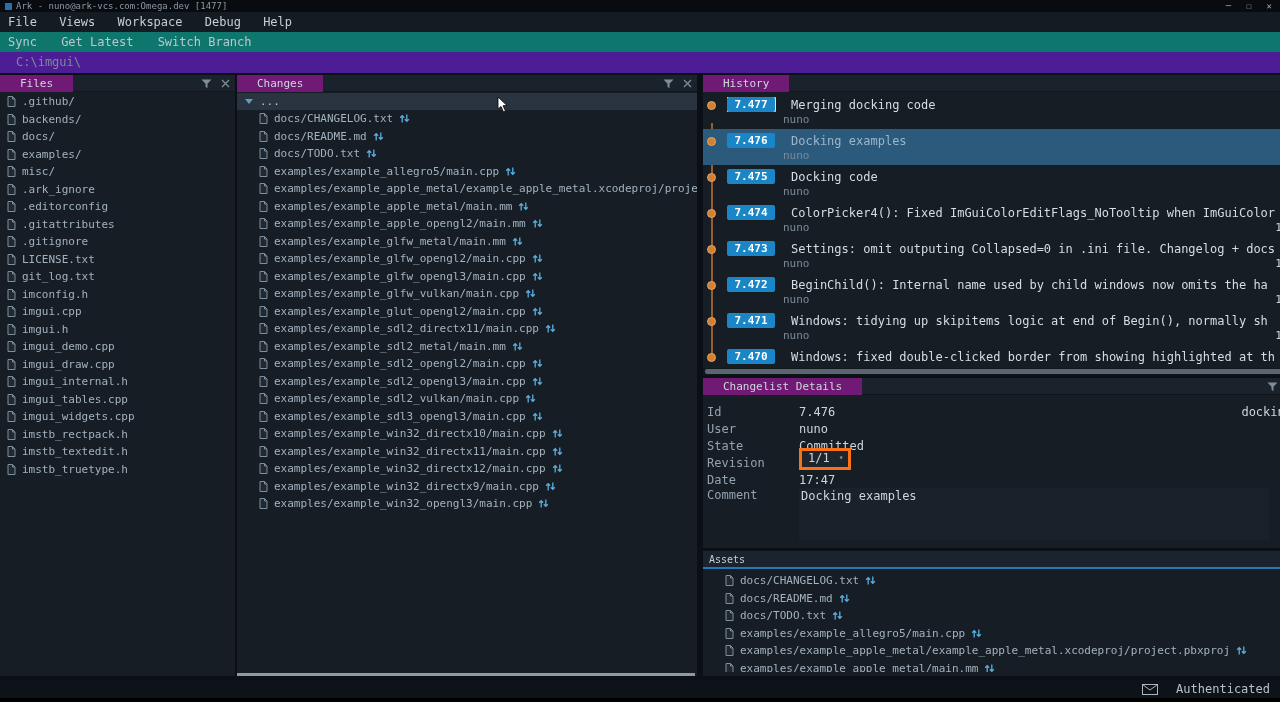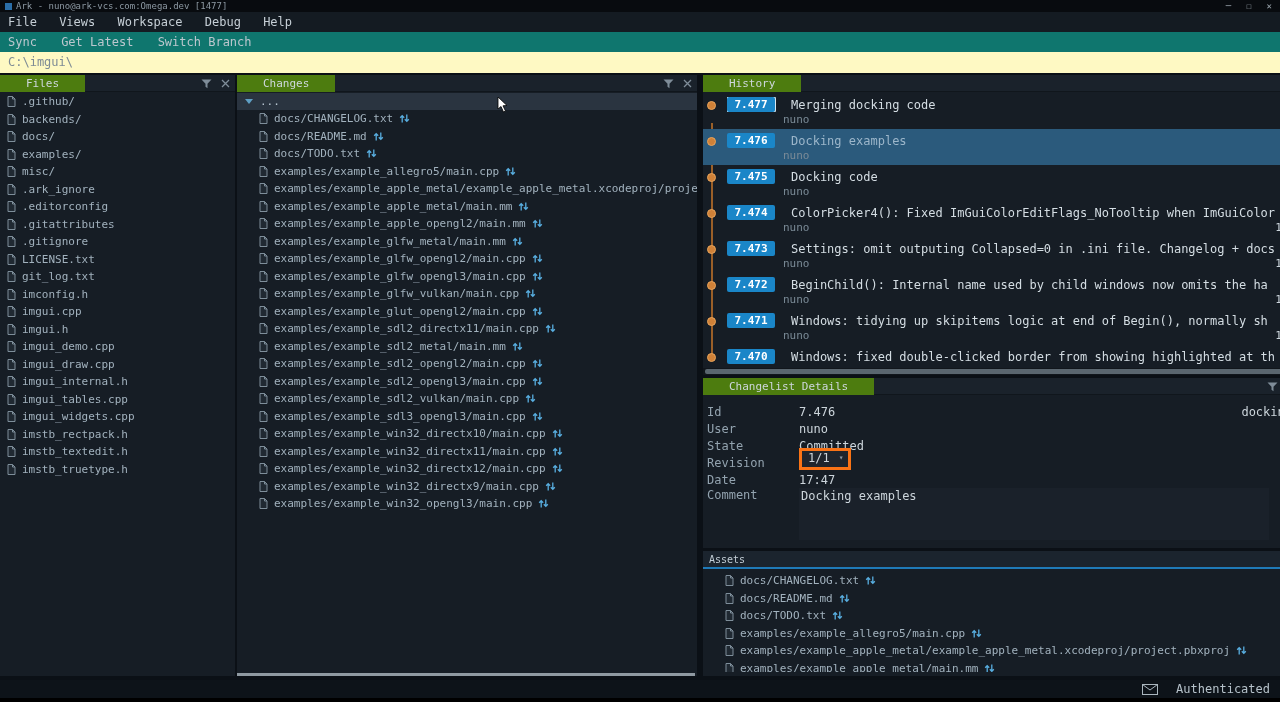--- a/index.html
+++ b/index.html
@@ -8,32 +8,32 @@
   #app{position:relative;width:1280px;height:702px;background:#0b1016;overflow:hidden;color:#a9b8c4;cursor:default}
 
   
   .titlebar{position:absolute;left:0;top:0;right:0;height:12px;background:#080b0f;color:#8d99a3;font-size:9px;line-height:12px;padding-left:5px;white-space:nowrap}
   .app-ico{display:inline-block;width:7px;height:7px;background:#2b6ea8;margin-right:4px;vertical-align:middle}
   .win-btns{position:absolute;right:8px;top:0;height:12px;display:flex;gap:15px;font-size:9px;line-height:12px;color:#9aa5ad}
   .menubar{position:absolute;left:0;top:12px;right:0;height:20px;background:#141b22;font-size:12px;line-height:20px;color:#c6cfd6;padding-left:8px;white-space:nowrap}
   .menubar span{margin-right:15px}
   .toolbar{position:absolute;left:0;top:32px;right:0;height:20px;background:#0f766e;font-size:12px;line-height:20px;color:#bcc7ce;padding-left:8px;white-space:nowrap}
   .toolbar span{margin-right:17px}
-  .pathbar{position:absolute;left:0;top:52px;right:0;height:21px;background:#fef9c3;font-size:12px;line-height:21px;color:#7e8b95;padding-left:8px}
+  .pathbar{position:absolute;left:0;top:52px;right:0;height:21px;background:#4c1d95;font-size:12px;line-height:21px;color:#7e8b95;padding-left:16px}
 
   
   .panel{position:absolute;background:#161d25;overflow:hidden}
   #files-panel{left:0;top:75px;width:235px;height:601px}
   #changes-panel{left:237px;top:75px;width:460px;height:601px}
   #history-panel{left:703px;top:75px;width:651px;height:300px}
   #details-panel{left:703px;top:378px;width:599px;height:170px}
   #assets-panel{left:703px;top:551px;width:577px;height:125px}
 
   .panel-header{position:absolute;left:0;top:0;right:0;height:17px;background:#1a222b;font-size:11px;line-height:17px;color:#aebbc5;border-bottom:1px solid #10161c}
-  .tab{display:inline-block;background:#4d7c0f;color:#ced7dd;padding:0 26px;height:17px}
+  .tab{display:inline-block;background:#701a75;color:#ced7dd;padding:0 20px;height:17px}
   .hdr-icons{position:absolute;right:5px;top:0;height:17px;display:flex;align-items:center;gap:9px}
   .hdr-icons span{display:inline-flex}
 
   
   .list{position:absolute;left:0;top:18px;right:0;bottom:4px;overflow:hidden}
   .tree-row,.chg-row{height:17.5px;display:flex;align-items:center;font-size:11px;color:#a2b2be;white-space:nowrap;overflow:hidden}
   .tree-row{padding-left:7px}
   .chg-row{padding-left:22px}
   .fi{display:inline-flex;margin-right:6px;flex:none}
   .mod{display:inline-flex;margin-left:6px;flex:none}

